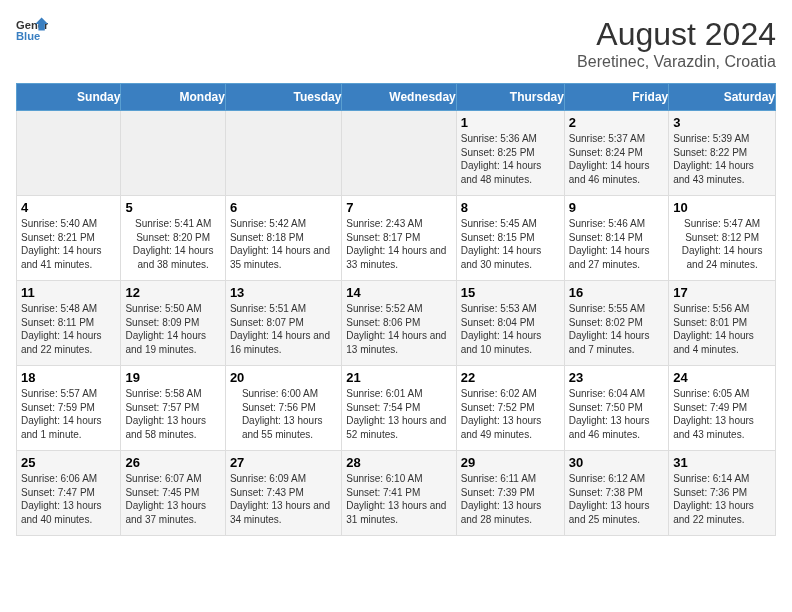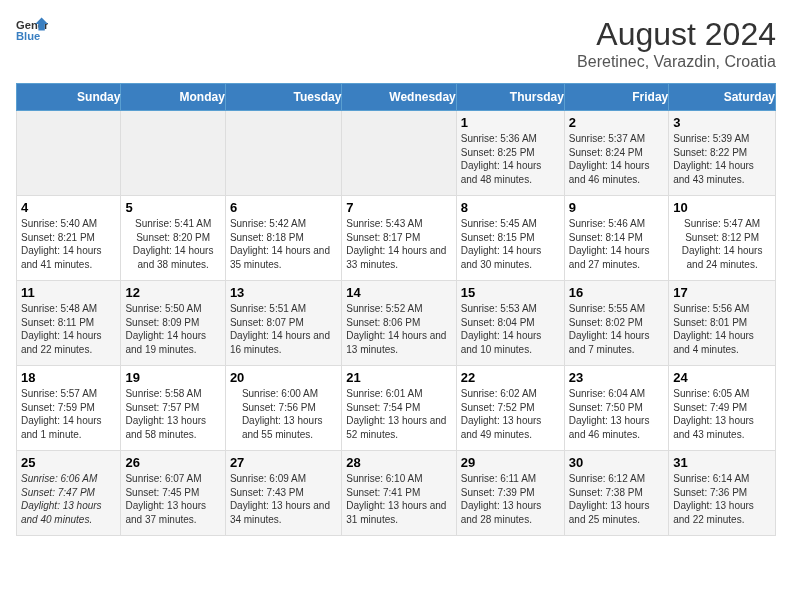--- a/index.html
+++ b/index.html
@@ -153,21 +153,21 @@
 Daylight: 14 hours and 38 minutes.</div>
         </td>
         <td>
           <span class="day-num">6</span>
           <div class="day-info" style="white-space: pre-line;">Sunrise: 5:42 AM
 Sunset: 8:18 PM
 Daylight: 14 hours and 35 minutes.</div>
         </td>
         <td>
           <span class="day-num">7</span>
-          <div class="day-info" style="white-space: pre-line;">Sunrise: 5:43 AM
+          <div class="day-info" style="white-space: pre-line;">Sunrise: 2:43 AM
 Sunset: 8:17 PM
 Daylight: 14 hours and 33 minutes.</div>
         </td>
         <td>
           <span class="day-num">8</span>
           <div class="day-info" style="white-space: pre-line;">Sunrise: 5:45 AM
 Sunset: 8:15 PM
 Daylight: 14 hours and 30 minutes.</div>
         </td>
         <td>
@@ -267,21 +267,21 @@
         <td>
           <span class="day-num">24</span>
           <div class="day-info" style="white-space: pre-line;">Sunrise: 6:05 AM
 Sunset: 7:49 PM
 Daylight: 13 hours and 43 minutes.</div>
         </td>
       </tr>
       <tr>
         <td>
           <span class="day-num">25</span>
-          <div class="day-info" style="white-space: pre-line; font-style: italic;">Sunrise: 6:06 AM
+          <div class="day-info" style="white-space: pre-line;">Sunrise: 6:06 AM
 Sunset: 7:47 PM
 Daylight: 13 hours and 40 minutes.</div>
         </td>
         <td>
           <span class="day-num">26</span>
           <div class="day-info" style="white-space: pre-line;">Sunrise: 6:07 AM
 Sunset: 7:45 PM
 Daylight: 13 hours and 37 minutes.</div>
         </td>
         <td>

